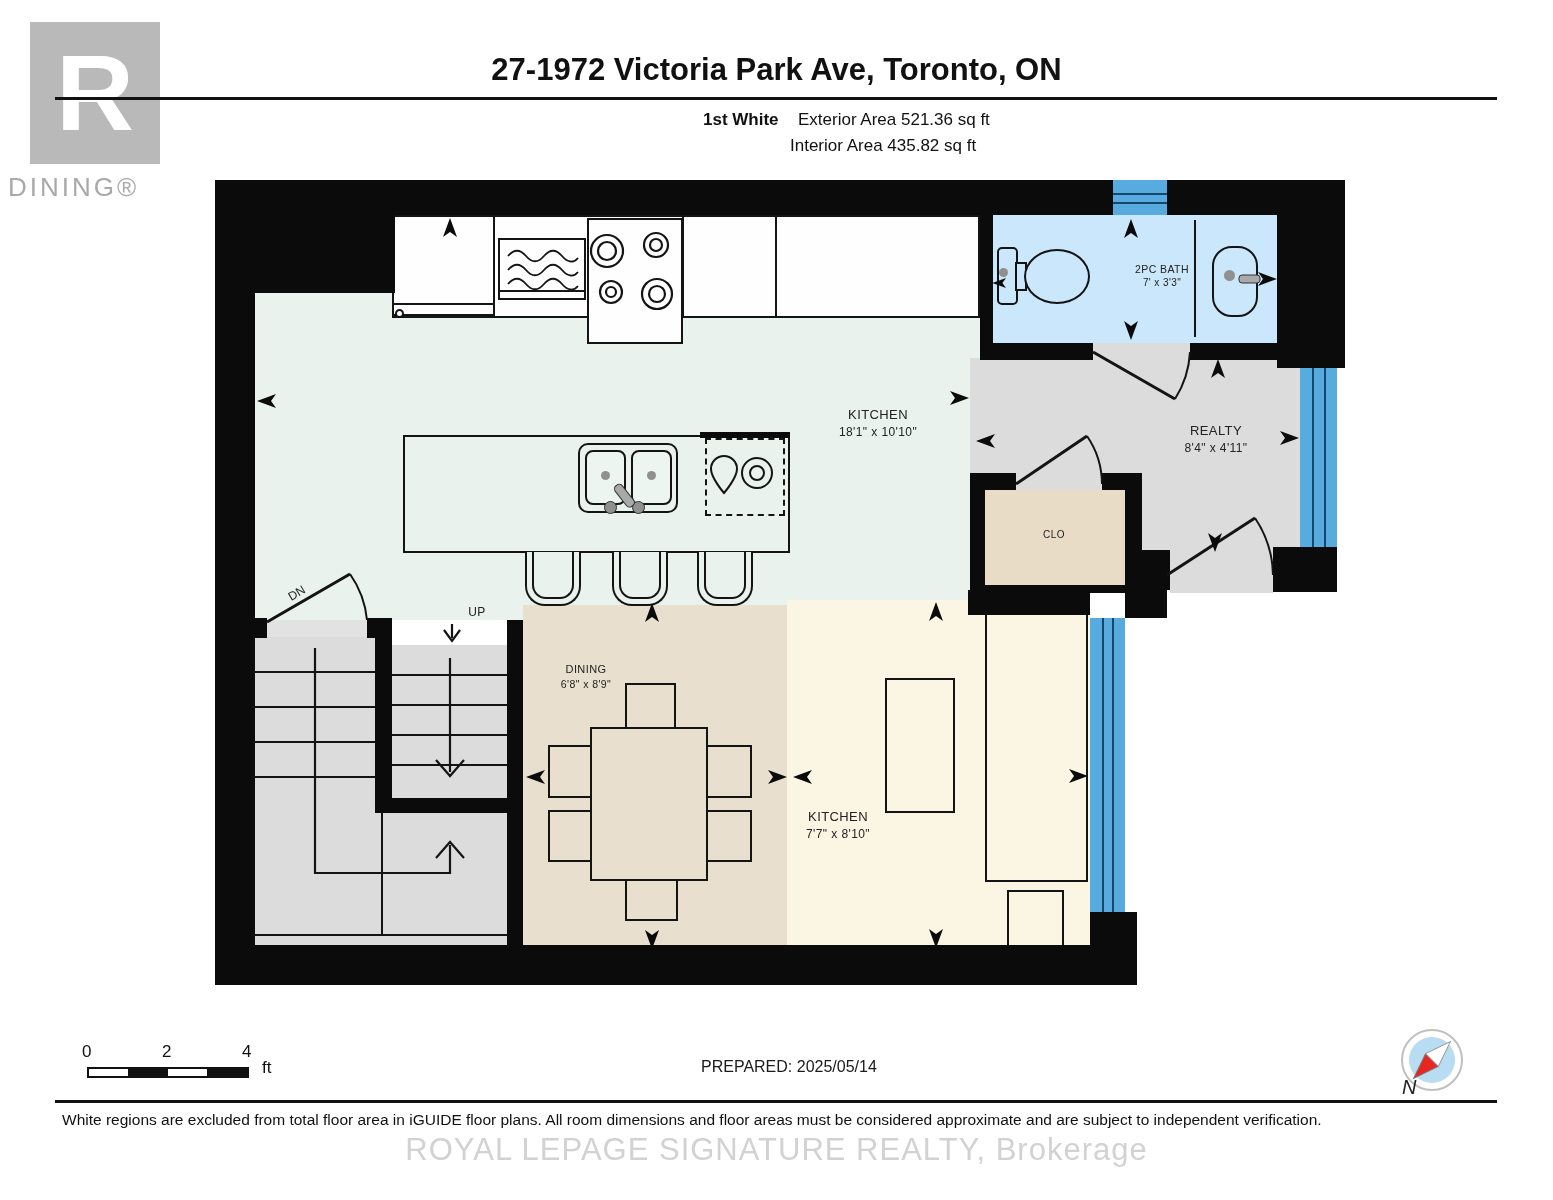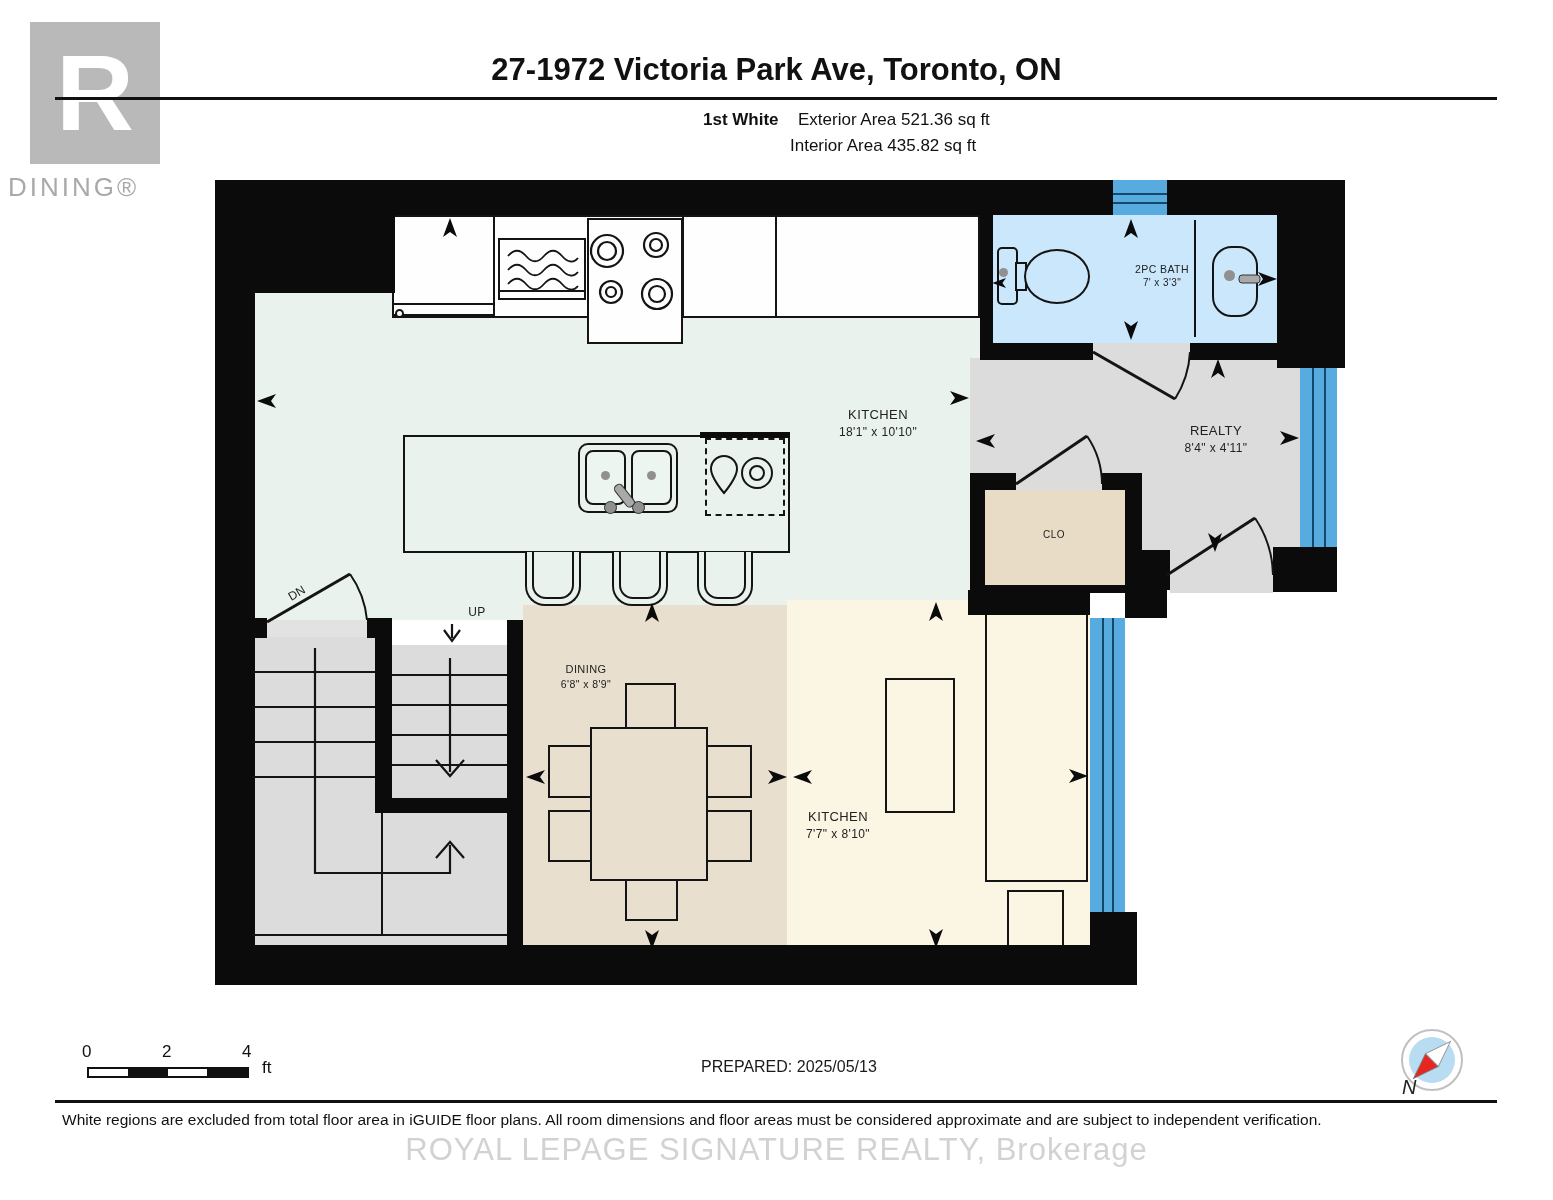--- a/index.html
+++ b/index.html
@@ -245,21 +245,21 @@
       </g>
     </g>
   </svg>
 
   <div class="a" style="left:82px;top:1042px;font-size:17px">0</div>
   <div class="a" style="left:162px;top:1042px;font-size:17px">2</div>
   <div class="a" style="left:242px;top:1042px;font-size:17px">4</div>
   <div class="a" style="left:87px;top:1067px;width:162px;height:11px;border:2px solid #111;box-sizing:border-box;background:linear-gradient(90deg,#fff 0 25%,#111 25% 50%,#fff 50% 75%,#111 75%)"></div>
   <div class="a" style="left:262px;top:1058px;font-size:17px">ft</div>
 
-  <div class="a" style="left:701px;top:1058px;font-size:16px;color:#1a1a1a">PREPARED: 2025/05/13</div>
+  <div class="a" style="left:701px;top:1058px;font-size:16px;color:#1a1a1a">PREPARED: 2025/05/14</div>
 
   <div class="a" style="left:1402px;top:1076px;font-size:20px;font-style:italic;color:#222">N</div>
 
   <div class="a" style="left:55px;top:1100px;width:1442px;height:3px;background:#111"></div>
   <div class="a" style="left:62px;top:1111px;width:1460px;font-size:15.5px;color:#111;white-space:nowrap;overflow:hidden">White regions are excluded from total floor area in iGUIDE floor plans. All room dimensions and floor areas must be considered approximate and are subject to independent verification.</div>
   <div class="a" style="left:50%;top:1132px;transform:translateX(-50%);font-size:31px;color:#d2d2d2;letter-spacing:1px;white-space:nowrap">ROYAL LEPAGE SIGNATURE REALTY, Brokerage</div>
 
 </div>
 
 </body></html>

